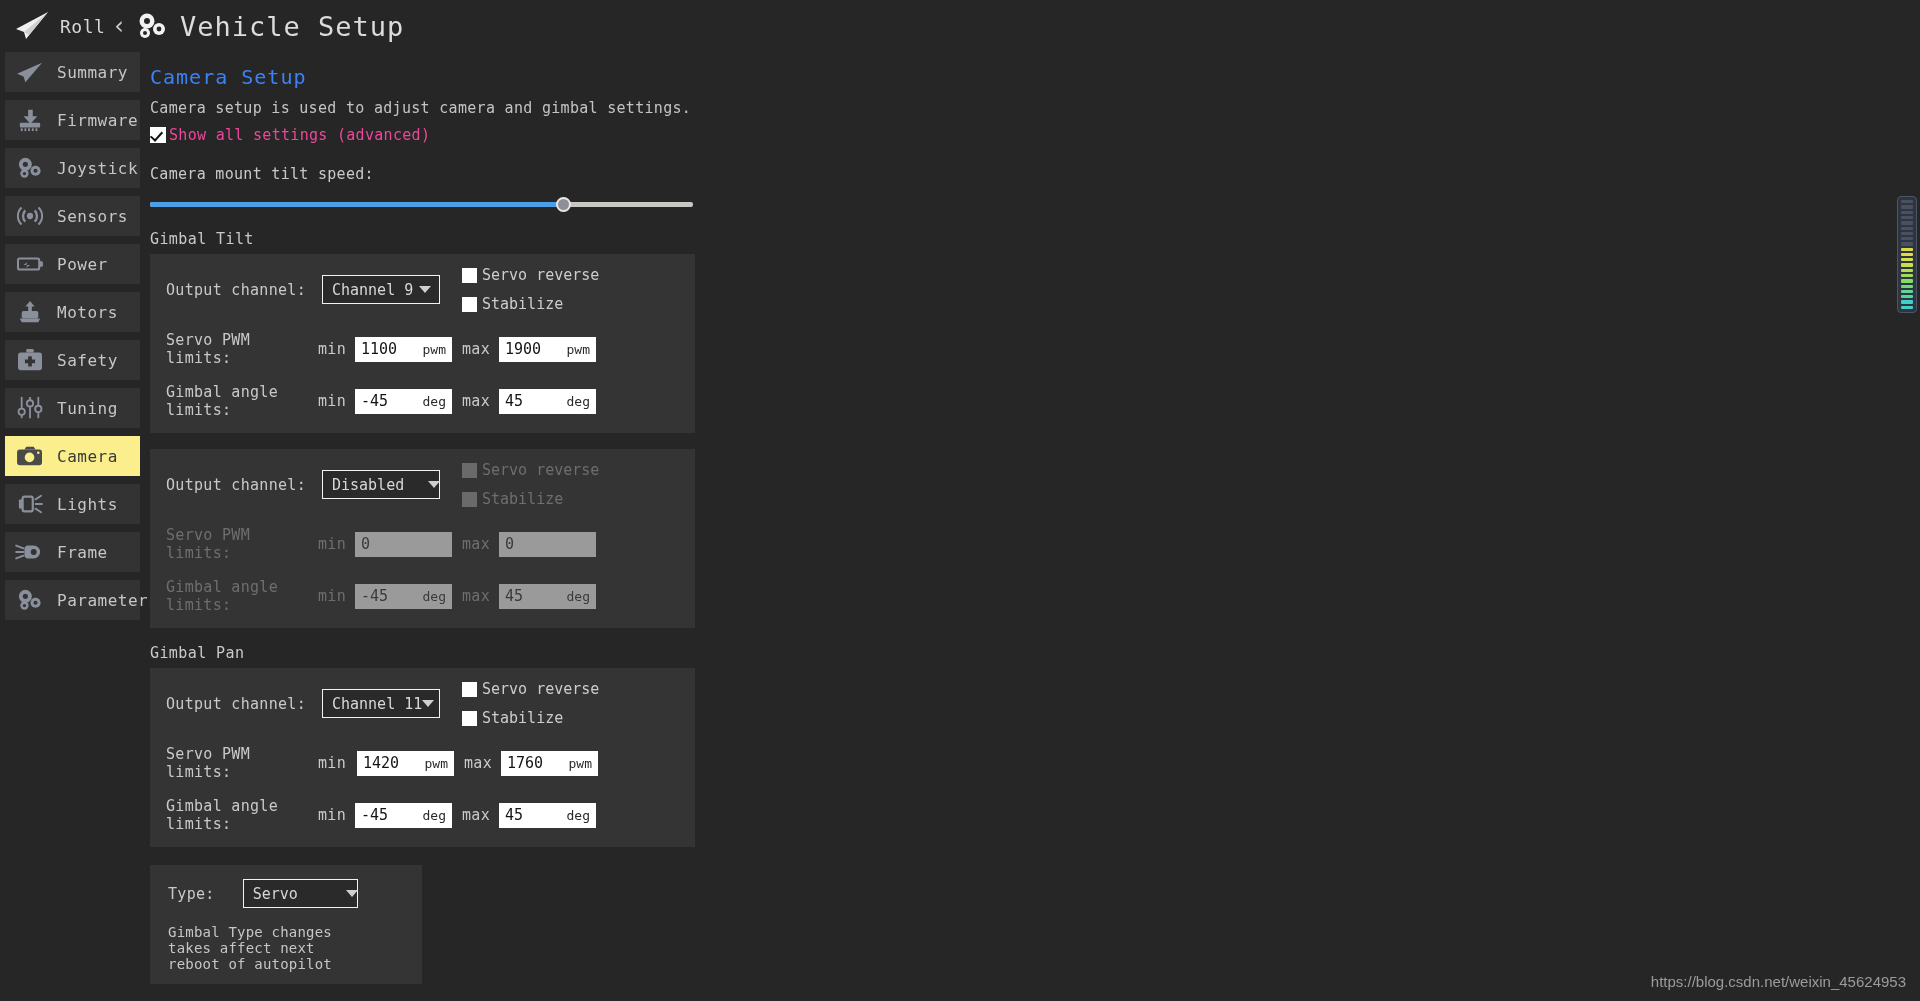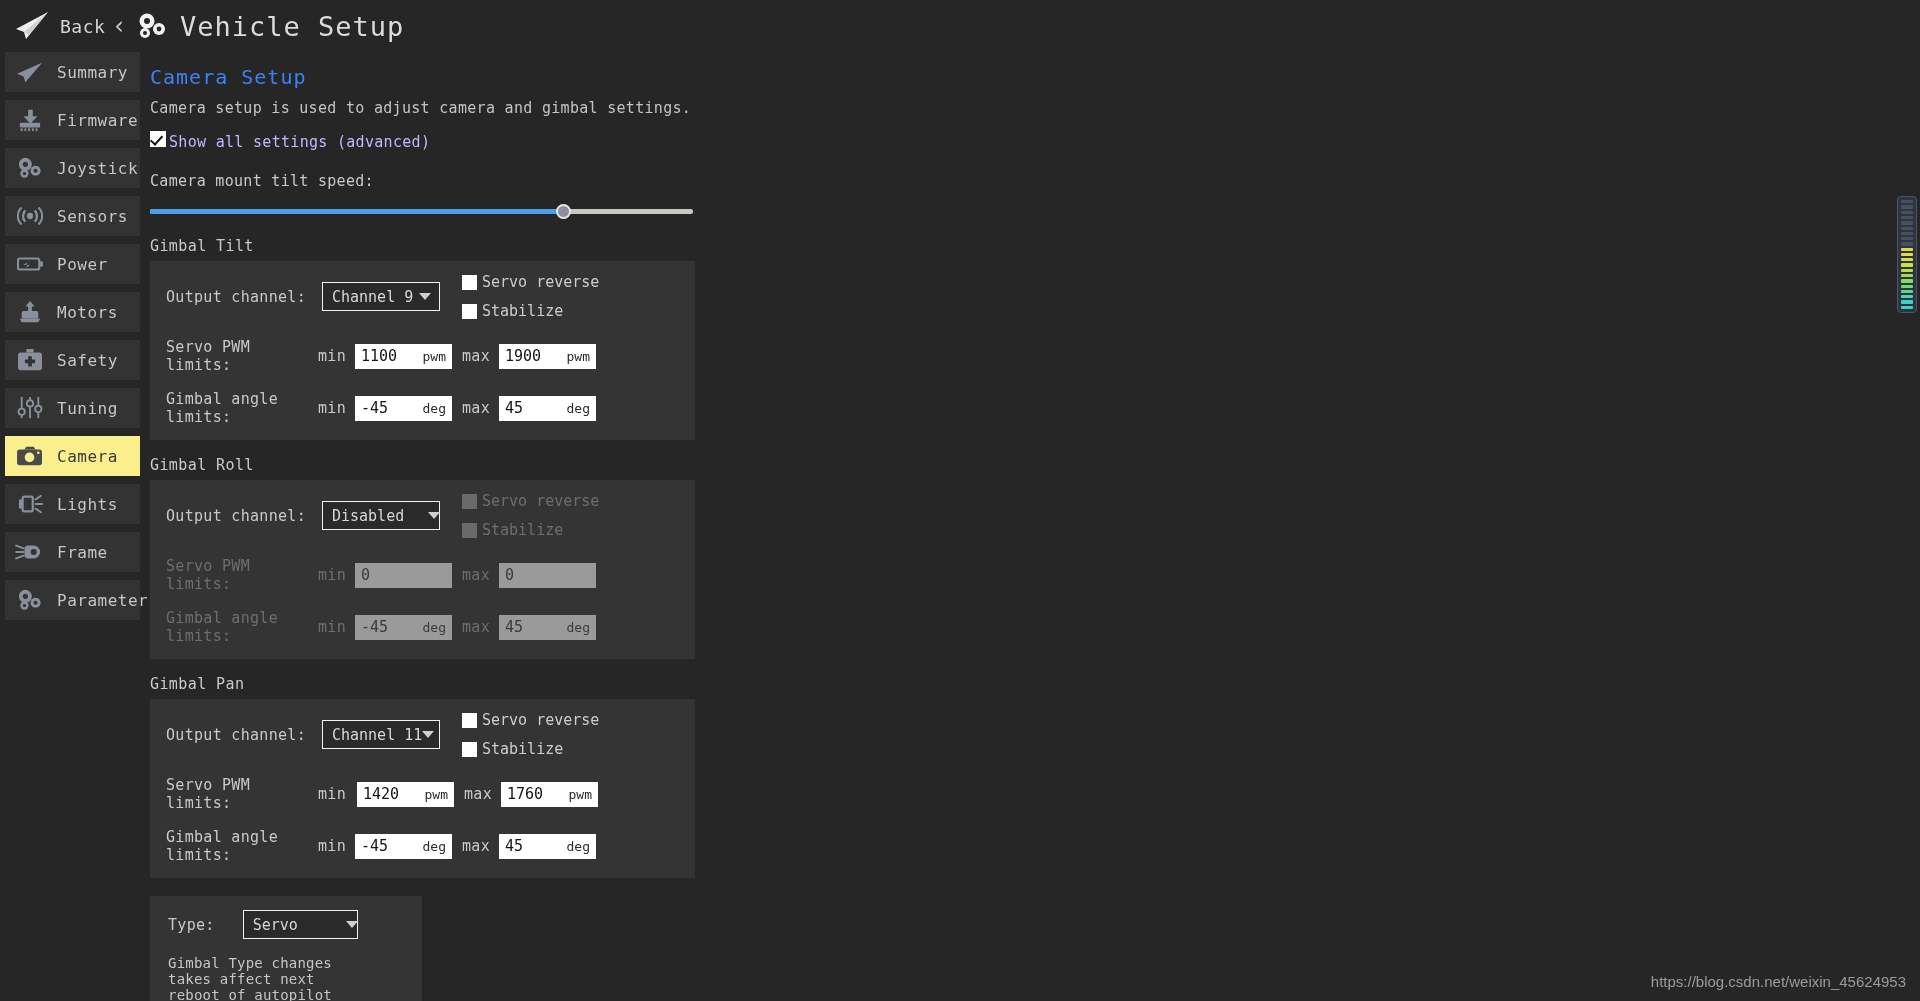--- a/index.html
+++ b/index.html
@@ -64,21 +64,21 @@
   .chk-row { display: flex; align-items: center; margin-top: 9px; }
   .chk-box {
     width: 16px; height: 16px; background: #ffffff; flex: none;
     position: relative; cursor: pointer;
   }
   .chk-box.checked::after {
     content: ""; position: absolute; left: 3px; top: 2px;
     width: 5px; height: 10px; border: solid #101010;
     border-width: 0 2.4px 2.4px 0; transform: rotate(42deg);
   }
-  .chk-label { color: #c4b5fd; font-size: 15px; margin-left: 3px; letter-spacing: .3px; margin-top: 7px; }
+  .chk-label { color: #ec4899; font-size: 15px; margin-left: 3px; letter-spacing: .3px; }
 
   .slider-label { color: #c9c9c9; font-size: 15px; margin-top: 21px; letter-spacing: .3px; }
   .slider-wrap {
     position: relative; width: 543px; height: 18px; margin-top: 13px; cursor: pointer;
   }
   .slider-track {
     position: absolute; top: 6px; left: 0; width: 543px; height: 5px;
     background: #c9c7c2; border-radius: 2px;
   }
   .slider-fill {
@@ -157,21 +157,21 @@
 </head>
 <body>
 
 <div id="topbar">
   <span class="plane-logo">
     <svg viewBox="0 0 40 34" width="40" height="34">
       <path d="M4 20 L36 3 L14 30 L12 23 Z" fill="#f0f0f0"></path>
       <path d="M12 23 L36 3 L17 26 Z" fill="#cfcfcf"></path>
     </svg>
   </span>
-  <span class="back-label">Back</span>
+  <span class="back-label">Roll</span>
   <span class="chevron">‹</span>
   <span class="gears-icon">
     <svg viewBox="0 0 31 28" width="31" height="28">
       <g fill="#f2f2f2">
         <circle cx="11" cy="9" r="7.5"></circle>
           <circle cx="11" cy="9" r="3" fill="#262626"></circle>
         <circle cx="23" cy="17" r="6"></circle>
           <circle cx="23" cy="17" r="2.4" fill="#262626"></circle>
         <circle cx="9" cy="21" r="5"></circle>
           <circle cx="9" cy="21" r="2" fill="#262626"></circle>
@@ -389,21 +389,20 @@
             </div>
             <span class="lbl" style="margin-left:10px;">max</span>
             <div class="tfield" style="margin-left:9px;">
               <span class="tval">45</span>
               <span class="tunit">deg</span>
             </div>
           </div>
         </div>
       </div>
       <div style="margin-top: 16px;">
-        <div class="sec-title">Gimbal Roll</div>
         <div class="panel">
           <div class="row" style="padding-left:16px;">
             <span class="lbl">Output channel:</span>
             <div class="combo" style="width:118px; margin-left:16px;gap:24px;">
               <span class="ctext">Disabled</span>
               <span class="carrow"></span>
             </div>
             <div style="margin-left:22px; display:flex; flex-direction:column; gap:11px;">
               <div style="display:flex; align-items:center;">
                 <span class="pchk dim"></span>

